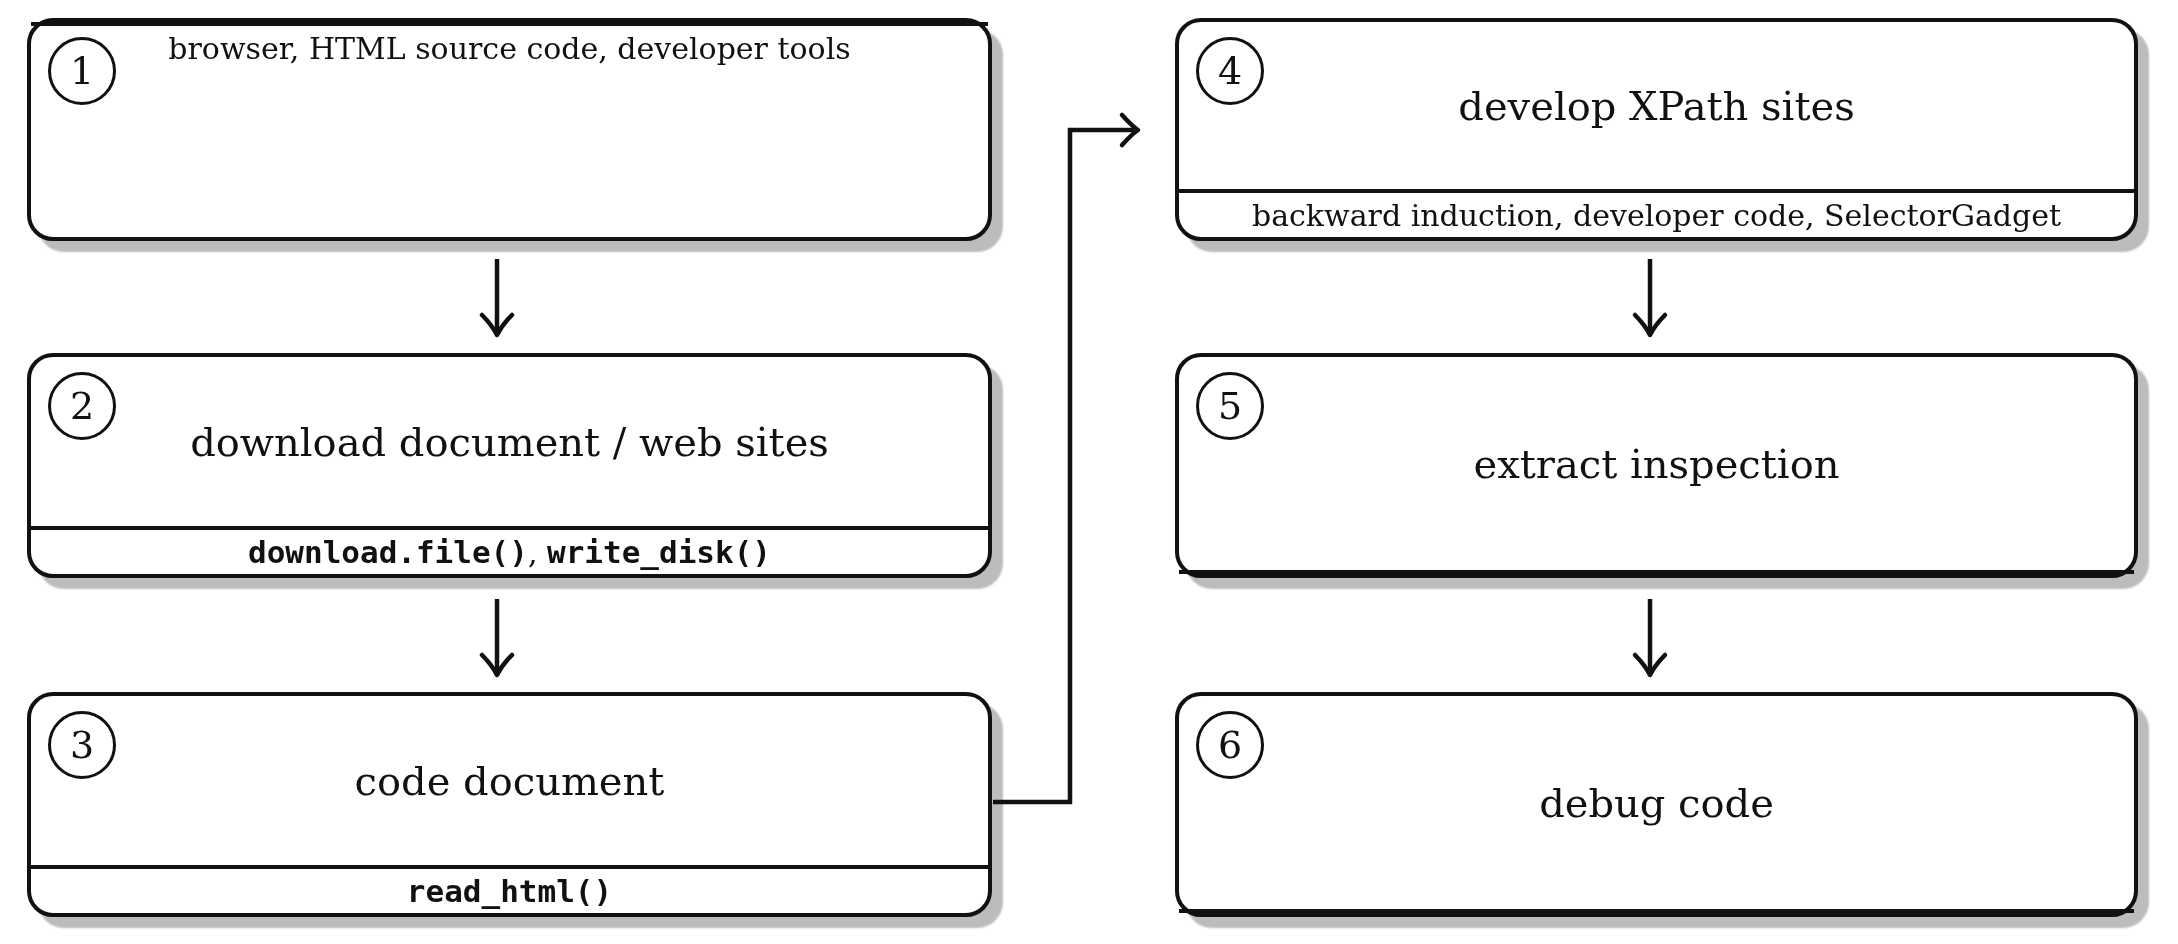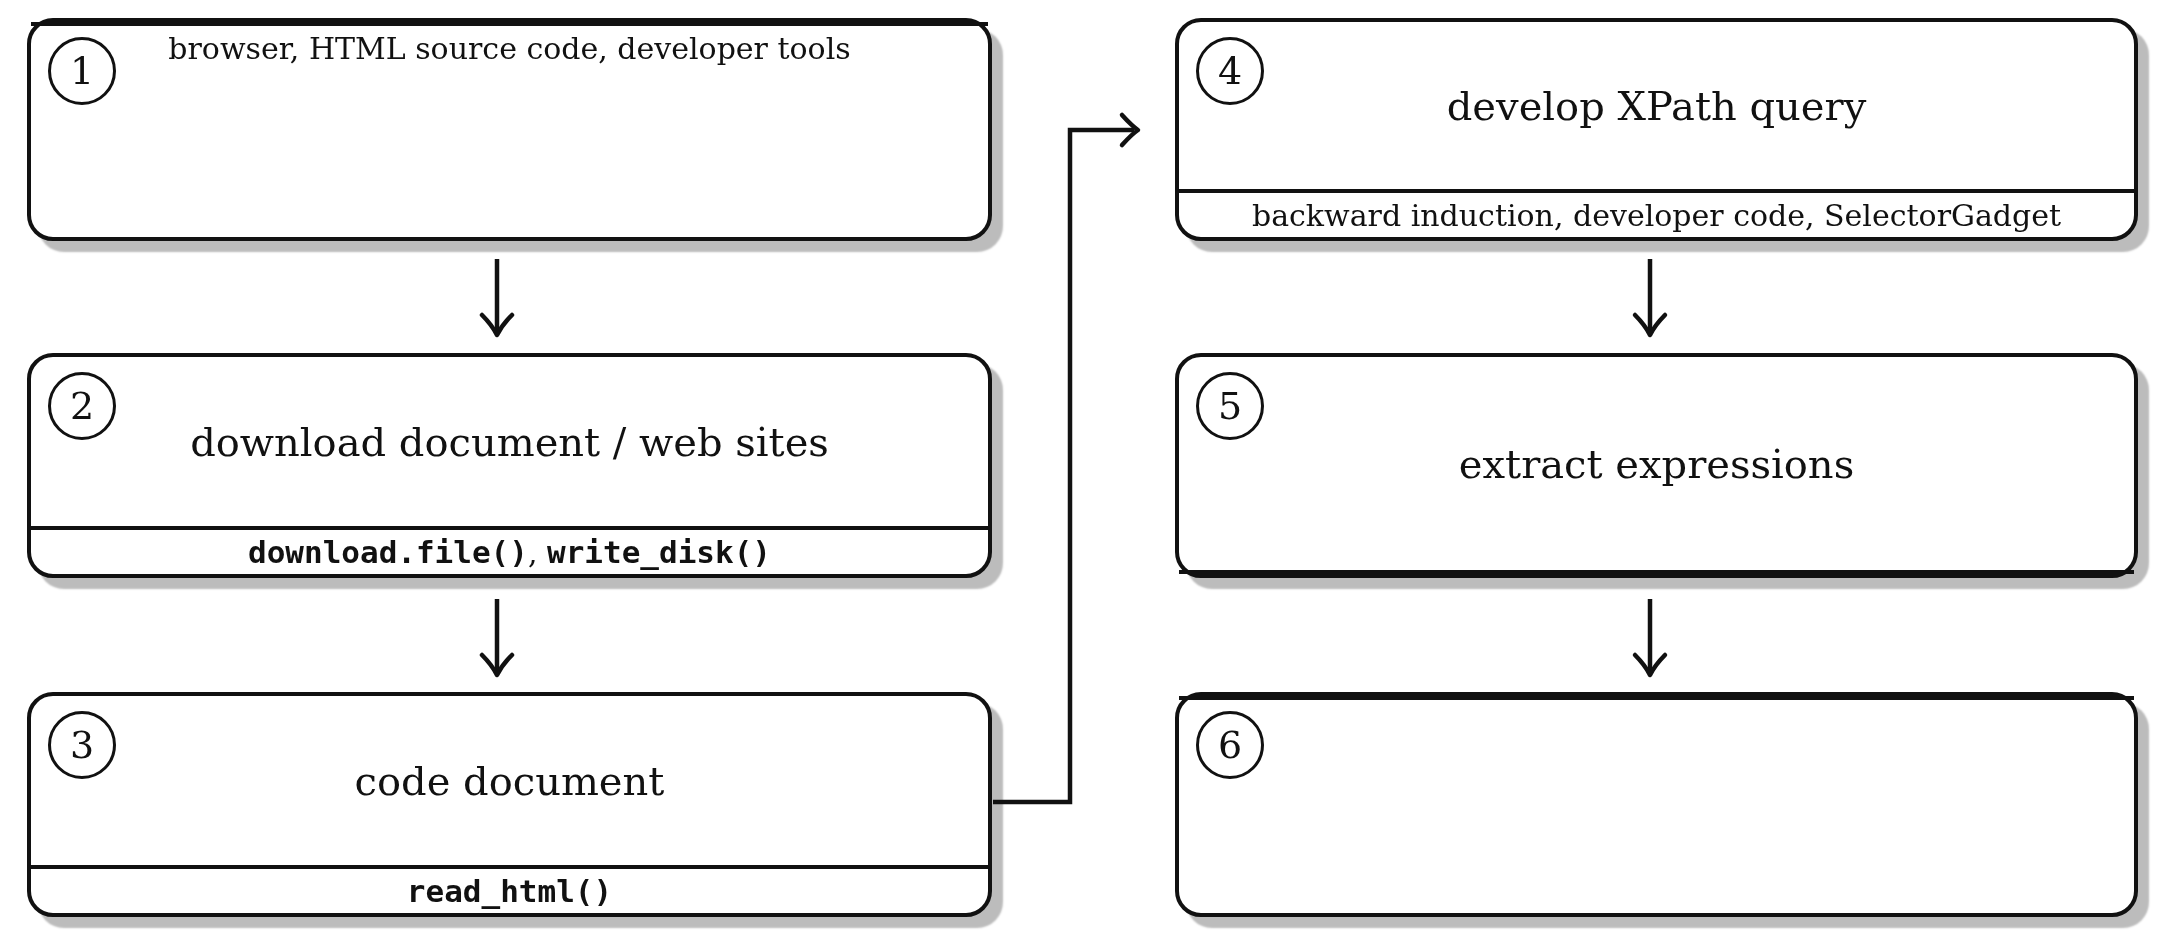--- a/index.html
+++ b/index.html
@@ -91,33 +91,34 @@
 
   <div class="box left-col row-3">
     <span class="badge">3</span>
     <div class="title-area">code document</div>
     <div class="divider"></div>
     <div class="subtitle-area"><span class="mono">read_html()</span></div>
   </div>
 
   <div class="box right-col row-1">
     <span class="badge">4</span>
-    <div class="title-area">develop XPath query</div>
+    <div class="title-area">develop XPath sites</div>
     <div class="divider"></div>
     <div class="subtitle-area"><span>backward induction, developer code, SelectorGadget</span></div>
   </div>
 
   <div class="box right-col row-2">
     <span class="badge">5</span>
-    <div class="title-area">extract expressions</div>
+    <div class="title-area">extract inspection</div>
     <div class="divider"></div>
   </div>
 
   <div class="box right-col row-3">
     <span class="badge">6</span>
+    <div class="title-area">debug code</div>
     <div class="divider"></div>
   </div>
 
   <svg class="arrow-svg" style="left:477px; top:256px;" width="40" height="84" viewBox="0 0 40 84">
     <line class="stroke" x1="20" y1="3" x2="20" y2="75"></line>
     <path class="stroke cap" d="M 5 59 Q 15 69 20 79 Q 25 69 35 59"></path>
   </svg>
 
   <svg class="arrow-svg" style="left:477px; top:596px;" width="40" height="84" viewBox="0 0 40 84">
     <line class="stroke" x1="20" y1="3" x2="20" y2="75"></line>

